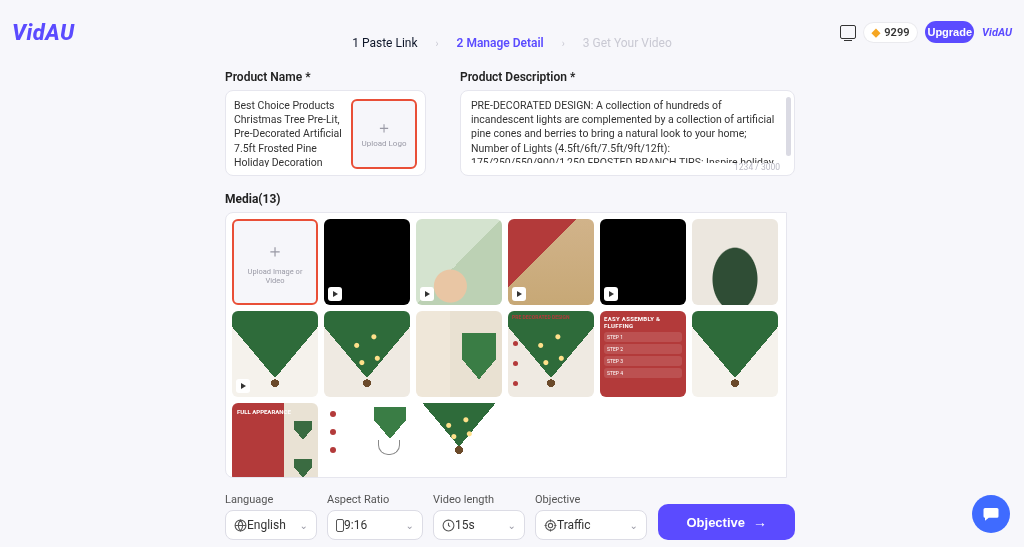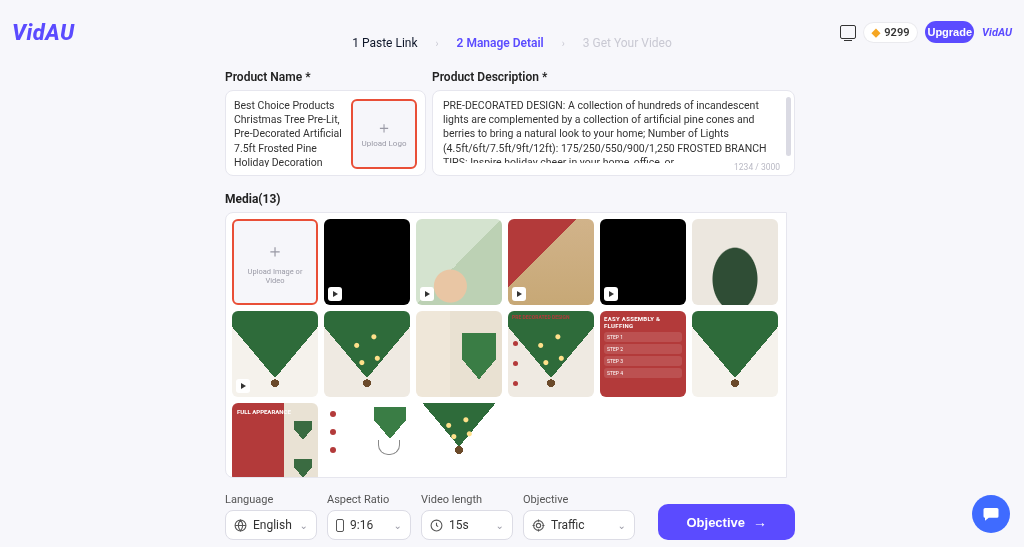--- a/index.html
+++ b/index.html
@@ -21,21 +21,21 @@
   .step { color:#0f172a; }
   .step.active { color:#5b4bff; font-weight:600; }
   .step.disabled { color:#c9c9d3; }
   .step-sep { color:#c9c9d3; font-size:10px; }
 
   
   .content { position:absolute; top:70px; left:225px; width:570px; }
   .row1 { display:flex; gap:6px; }
   .col { display:flex; flex-direction:column; }
   .col.name { width:201px; }
-  .col.desc { flex:1; }
+  .col.desc { flex:1;margin-left:28px; }
   .section-label { font-size:12px; font-weight:600; color:#222; margin-bottom:6px; }
   .name-card { background:#fff; border:1px solid #e6e6ee; border-radius:8px; height:86px; display:flex; gap:6px; padding:8px; }
   .name-text { flex:1; font-size:10.5px; line-height:1.35; color:#333; overflow:hidden; }
   .upload-logo { width:66px; height:70px; border:2px solid #e94f37; border-radius:6px; display:flex; flex-direction:column; align-items:center; justify-content:center; gap:3px; cursor:pointer; background:#f6f6fa; }
   .upload-logo .plus { font-size:16px; color:#9a9aa6; line-height:1; font-weight:300; }
   .upload-logo .lbl { font-size:8px; color:#9a9aa6; }
   .desc-card { background:#fff; border:1px solid #e6e6ee; border-radius:8px; height:86px; position:relative; }
   .desc-card .scrollbar { position:absolute; right:3px; top:6px; width:5px; height:70%; background:#dadae3; border-radius:3px; }
   .desc-text { font-size:10.5px; line-height:1.35; color:#333; padding:8px 12px 8px 10px; overflow:hidden; height:72px; }
   .char-count { position:absolute; right:14px; bottom:3px; font-size:8.5px; color:#b9b9c4; }
@@ -95,23 +95,23 @@
       conic-gradient(from 180deg at 50% 80%, transparent 0 140deg, #3a7d45 140deg 220deg, transparent 220deg); }
   .t-info::after{ content:""; position:absolute; right:10px; bottom:4px; width:20px; height:14px; border:1px solid #888; border-top:none; border-radius:0 0 10px 10px; }
   .t-info .dot { position:absolute; width:6px; height:6px; border-radius:50%; background:#b33a3a; }
   .t-info .d1{ left:6px; top:8px; } .t-info .d2{ left:6px; top:26px; } .t-info .d3{ left:6px; top:44px; }
   .t-cut { height:56px !important; }
 
   
   .controls { position:absolute; left:225px; bottom:7px; width:570px; display:flex; align-items:flex-end; gap:10px; }
   .ctrl { display:flex; flex-direction:column; gap:4px; }
   .ctrl-label { font-size:11px; color:#555; }
-  .select { background:#fff; border:1px solid #dcdce5; border-radius:8px; height:30px; display:flex; align-items:center; gap:6px; padding:0 8px; cursor:pointer; font-size:12px; color:#333; }
+  .select { background:#fff; border:1px solid #dcdce5; border-radius:8px; height:30px; display:flex; align-items:center; padding:0 8px; cursor:pointer; font-size:12px; color:#333; }
   .select .chev { margin-left:auto; color:#9a9aa6; font-size:10px; }
-  .sel-lang { width:92px; } .sel-ar { width:84px; } .sel-len { width:92px; } .sel-obj { width:112px; }
+  .sel-lang { width:92px; } .sel-ar { width:96px; } .sel-len { width:92px; } .sel-obj { width:112px; }
   .ic { font-size:12px; color:#555; display:inline-flex; }
   .ar-icon { width:8px; height:13px; border:1.5px solid #555; border-radius:2px; }
   .generate-btn { margin-left:auto; background:#5b4bff; color:#fff; border:none; border-radius:10px; height:36px; padding:0 28px; font-size:13px; font-weight:600; display:flex; align-items:center; gap:8px; cursor:pointer; }
   .generate-btn .arrow { font-size:14px; }
 
   
   .chat-fab { position:absolute; right:14px; bottom:14px; width:38px; height:38px; background:#3f6bff; border-radius:50%; display:flex; align-items:center; justify-content:center; cursor:pointer; }
   .chat-fab svg { width:18px; height:18px; }
 </style>
 </head>

